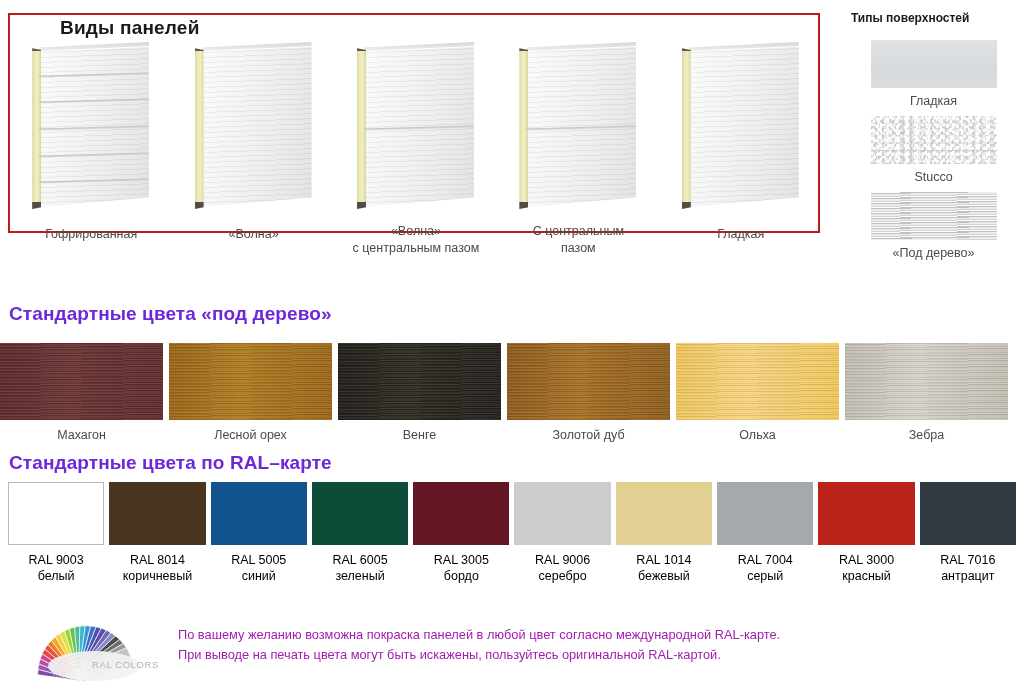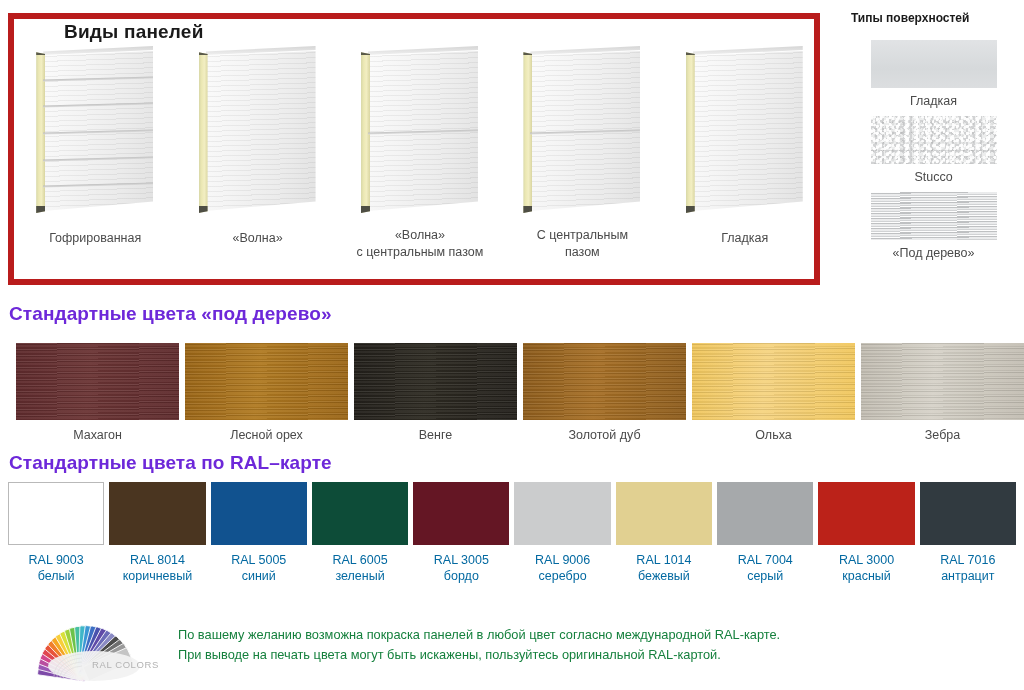--- a/index.html
+++ b/index.html
@@ -9,22 +9,22 @@
     font-family:"Liberation Sans","DejaVu Sans",sans-serif;
     color:#3c3c3c;
     position:relative;
     overflow:hidden;
     -webkit-font-smoothing:antialiased;
   }
   .page{position:relative;width:1024px;height:690px;}
 
   
   .panels-box{
-    position:absolute;left:8px;top:13px;width:812px;height:272px;
-    border:6px solid #b91c1c;
+    position:absolute;left:8px;top:13px;width:812px;height:220px;
+    border:2px solid #b91c1c;
     box-sizing:border-box;
   }
   .panels-legend{
     position:absolute;left:40px;top:2px;
     background:#ffffff;
     padding:0 10px;
     font-size:19px;font-weight:bold;color:#1a1a1a;
     letter-spacing:.2px;
     white-space:nowrap;
     z-index:5;
@@ -139,21 +139,21 @@
     position:absolute;left:9px;
     font-size:19px;font-weight:bold;color:#6d28d9;
     letter-spacing:.1px;
     white-space:nowrap;
   }
   #wood-heading{top:303px;}
   #ral-heading{top:452px;}
 
   
   .wood-row{
-    position:absolute;left:16px;top:343px;width:1008px;height:105px;
+    position:absolute;left:0;top:343px;width:1008px;height:105px;
     display:flex;gap:6px;
   }
   .wood-cell{flex:1;display:flex;flex-direction:column;align-items:center;}
   .wood-sw{width:100%;height:77px;display:block;}
   .wood-cap{margin-top:8px;font-size:12.5px;color:#4a4a4a;text-align:center;}
 
   
   .wt{position:relative;}
   .wt:after{
     content:"";position:absolute;inset:0;
@@ -166,35 +166,35 @@
   }
 
   
   .ral-row{
     position:absolute;left:8px;top:482px;width:1008px;height:110px;
     display:flex;gap:5px;
   }
   .ral-cell{flex:1;display:flex;flex-direction:column;align-items:center;}
   .ral-sw{width:100%;height:63px;display:block;box-sizing:border-box;}
   .ral-cap{
-    margin-top:7px;font-size:12.5px;color:#0369a1;text-align:center;
+    margin-top:7px;font-size:12.5px;color:#000000;text-align:center;
     line-height:16px;white-space:pre-line;
   }
 
   
   .footer{
     position:absolute;left:0;top:600px;width:1024px;height:90px;
   }
   .fan{
     position:absolute;left:24px;top:4px;width:150px;height:82px;
   }
   .fan svg{display:block;}
   .foot-text{
     position:absolute;left:178px;top:25px;
-    font-size:12.8px;color:#15803d;line-height:20px;
+    font-size:12.8px;color:#a21caf;line-height:20px;
     white-space:pre-line;
   }
 </style>
 </head>
 <body>
 
 <div class="page">
 
   <div class="panels-box">
     <div class="panels-legend">Виды панелей</div>

